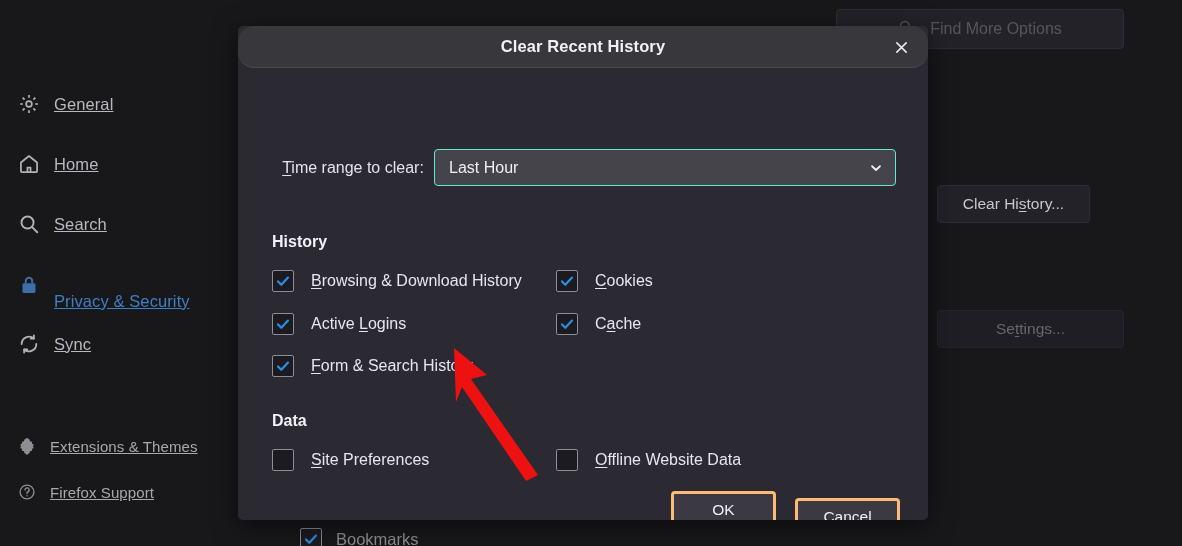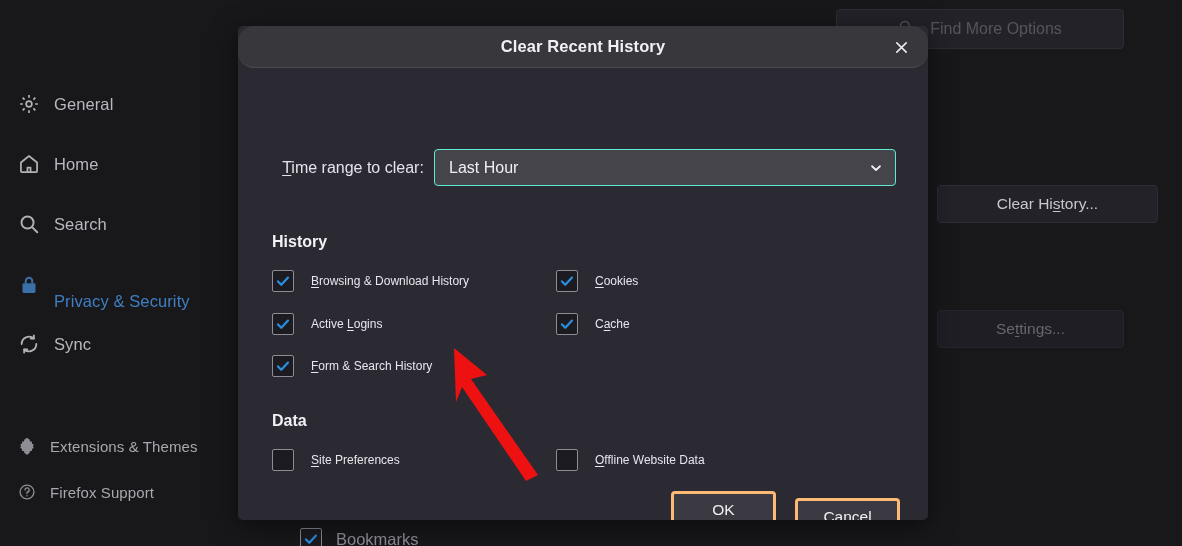--- a/index.html
+++ b/index.html
@@ -49,20 +49,21 @@
     display: flex;
     align-items: center;
     justify-content: center;
     color: #b1b1b6;
   }
   .side-item .lbl {
     font-size: 16.5px;
     color: #b9b7bf;
     white-space: nowrap;
     letter-spacing: .1px;
+    text-decoration: underline;
   }
   .side-item.active .ico { color: #3b6fa8; }
   .side-item.active .lbl { color: #3f7fc4; margin-top: 32px; }
   .side-item.small .ico { width: 18px; height: 18px; flex: 0 0 18px; color: #8f8d94; }
   .side-item.small .lbl { font-size: 15px; color: #a9a7ae; }
 
   
   .bg-btn {
     position: absolute;
     background: #232229;
@@ -77,21 +78,21 @@
   }
   #btn-find-more {
     left: 836px; top: 9px;
     width: 288px; height: 40px;
     gap: 16px;
     color: #57555c;
     font-size: 16px;
   }
   #btn-clear-history {
     left: 937px; top: 185px;
-    width: 221px; height: 38px;
+    width: 153px; height: 38px;
     color: #c8c6ce;
   }
   #btn-settings {
     left: 937px; top: 310px;
     width: 187px; height: 38px;
     color: #68666e;
     background: #1f1e25;
     border-color: #26252c;
   }
   .u { text-decoration: underline; text-underline-offset: 2px; }
@@ -213,21 +214,21 @@
     width: 22px; height: 22px;
     flex: 0 0 22px;
     border: 1px solid #8e8c95;
     border-radius: 2px;
     background: #1c1b22;
     position: relative;
     box-sizing: border-box;
   }
   .cb-box svg { position: absolute; left: 2px; top: 2px; }
   .cb-label {
-    font-size: 12px;
+    font-size: 16px;
     color: #e7e5ed;
     white-space: nowrap;
   }
 
   .col-left { left: 34px; }
   .col-right { left: 318px; }
   .r1 { top: 202px; }
   .r2 { top: 245px; }
   .r3 { top: 287px; }
   .d1 { top: 381px; }

